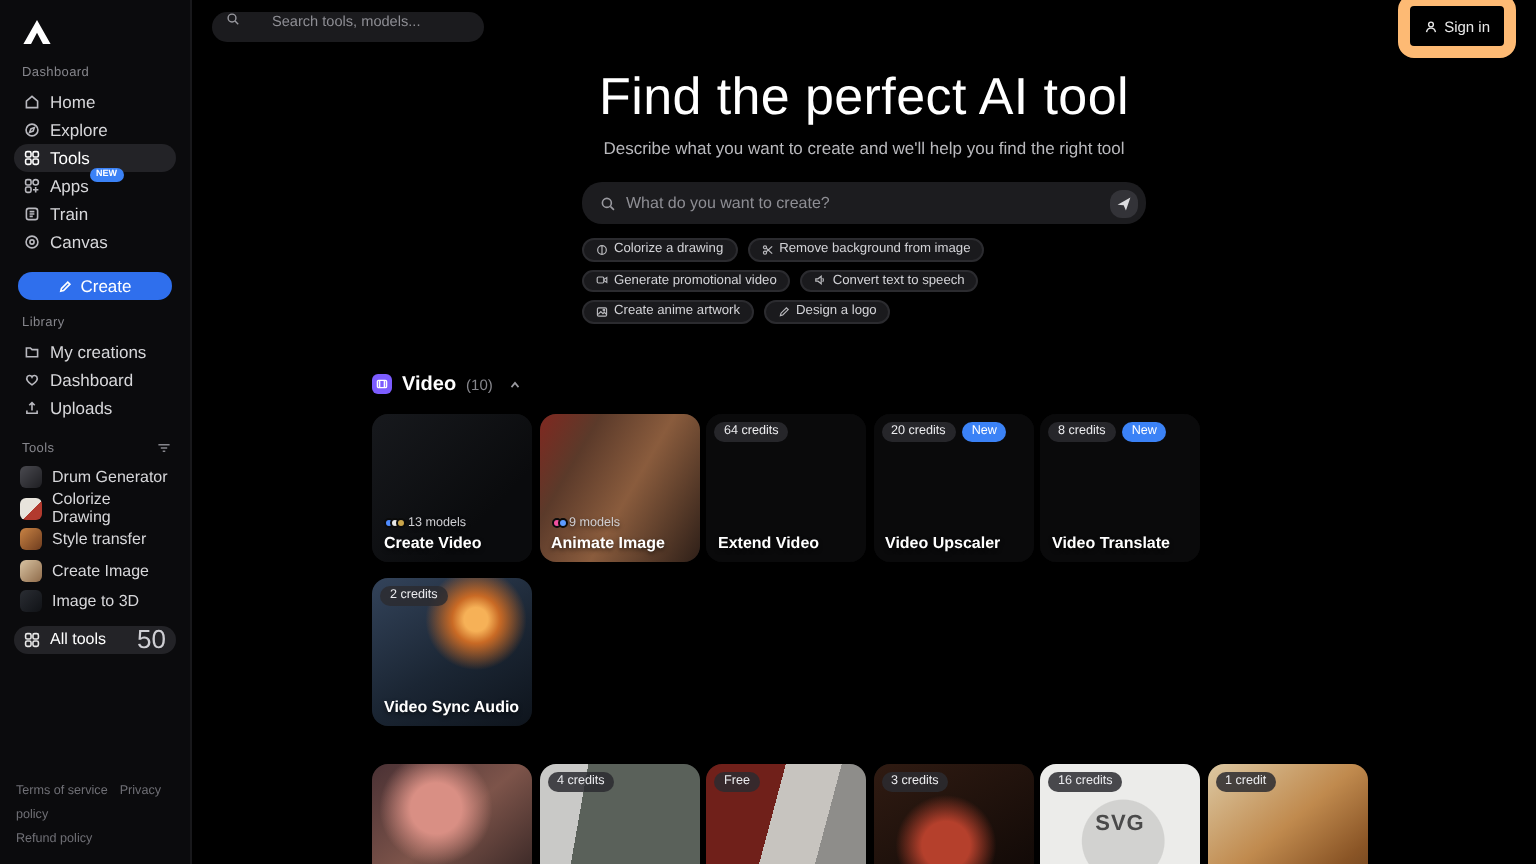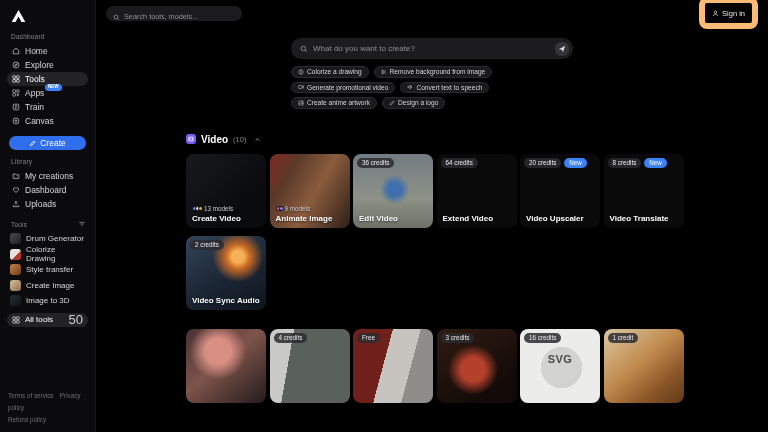--- a/index.html
+++ b/index.html
@@ -32,22 +32,22 @@
   .alltools { display:flex; align-items:center; gap:5px; height:14px; margin-top:4px; padding:0 5px;
               background:#232327; border-radius:7px; font-size:8px; color:#fff; cursor:pointer; }
   .alltools svg { width:8px; height:8px; stroke:#e8e8e8; }
   .alltools .count { margin-left:auto; font-size:13px; color:#cfcfd4; }
   .side-footer { position:absolute; left:8px; bottom:6px; font-size:6.3px; color:#6f6f75; line-height:1.9; }
   .side-footer a { color:#6f6f75; text-decoration:none; margin-right:6px; cursor:pointer; }
 
   
   .main { flex:1; height:432px; overflow:hidden; position:relative; }
   .topbar { height:26px; display:flex; align-items:center; padding:0 10px; }
-  .top-search { width:136px; height:15px; background:#1b1b1e; border-radius:8px; display:flex; align-items:flex-end;
-                gap:4px; padding:0 7px; cursor:text; }
+  .top-search { width:136px; height:15px; background:#1b1b1e; border-radius:8px; display:flex; align-items:flex-start;
+                gap:16px; padding:0 7px; cursor:text; }
   .top-search svg { width:7px; height:7px; stroke:#9a9aa0; flex:0 0 auto; }
   .top-search span { font-size:7.3px; color:#8e8e94; white-space:nowrap; }
   .signin { margin-left:auto; height:32px; border:6px solid #fdba74; border-radius:8px; display:flex;
             align-items:center; gap:3px; padding:0 7px; font-size:7.5px; color:#e8e8e8; cursor:pointer; }
   .signin svg { width:7px; height:7px; stroke:#e8e8e8; }
 
   .hero { display:flex; flex-direction:column; align-items:center; }
   .hero-title { font-size:26px; font-weight:500; color:#fff; margin-top:7px; letter-spacing:.2px; }
   .hero-sub { font-size:8.5px; color:#b9b9bd; margin-top:5px; }
   .prompt-wrap { width:282px; margin-top:12px; }
@@ -241,20 +241,22 @@
       <div class="signin">
         <svg viewBox="0 0 10 10" fill="none" stroke-width="1">
             <circle cx="5" cy="3.2" r="1.7"></circle>
             <path d="M1.8 8.6 C2.2 6.6 3.4 5.8 5 5.8 C6.6 5.8 7.8 6.6 8.2 8.6"></path>
           </svg>
         <span>Sign in</span>
       </div>
     </header>
 
     <section class="hero">
+      <h1 class="hero-title">Find the perfect AI tool</h1>
+      <div class="hero-sub">Describe what you want to create and we'll help you find the right tool</div>
       <div class="prompt-wrap">
         <div class="prompt">
           <svg class="mag" viewBox="0 0 10 10" fill="none" stroke-width="1">
               <circle cx="4.3" cy="4.3" r="2.8"></circle>
               <path d="M6.5 6.5 L8.7 8.7"></path>
             </svg>
           <span class="ph">What do you want to create?</span>
           <span class="send-btn">
             <svg viewBox="0 0 10 10">
                 <path d="M1 5.4 L9 1 L6.2 9 L4.8 5.8 Z"></path>
@@ -347,29 +349,20 @@
               <span class="dots">
                   <span class="dot" style="background:#f0519e"></span>
                   <span class="dot" style="background:#5d9bff"></span>
                 </span>
               <span class="mtxt">9 models</span>
             </div>
             <div class="card-title">Animate Image</div>
           </div>
         </div>
         <div class="card">
-          <div class="thumb" style="background:radial-gradient(circle at 52% 48%,#3f6fae 0 12%,rgba(63,111,174,0) 26%),linear-gradient(180deg,#727c83 0%,#8d9186 60%,#6d7269 100%)"></div>
-          <div class="badges">
-              <span class="credits">36 credits</span>
-            </div>
-          <div class="card-bottom">
-              <div class="card-title">Edit Video</div>
-            </div>
-        </div>
-        <div class="card">
           <div class="thumb" style="background:#0a0a0b"></div>
           <div class="badges">
               <span class="credits">64 credits</span>
             </div>
           <div class="card-bottom">
               <div class="card-title">Extend Video</div>
             </div>
         </div>
         <div class="card">
           <div class="thumb" style="background:#0a0a0b"></div>

